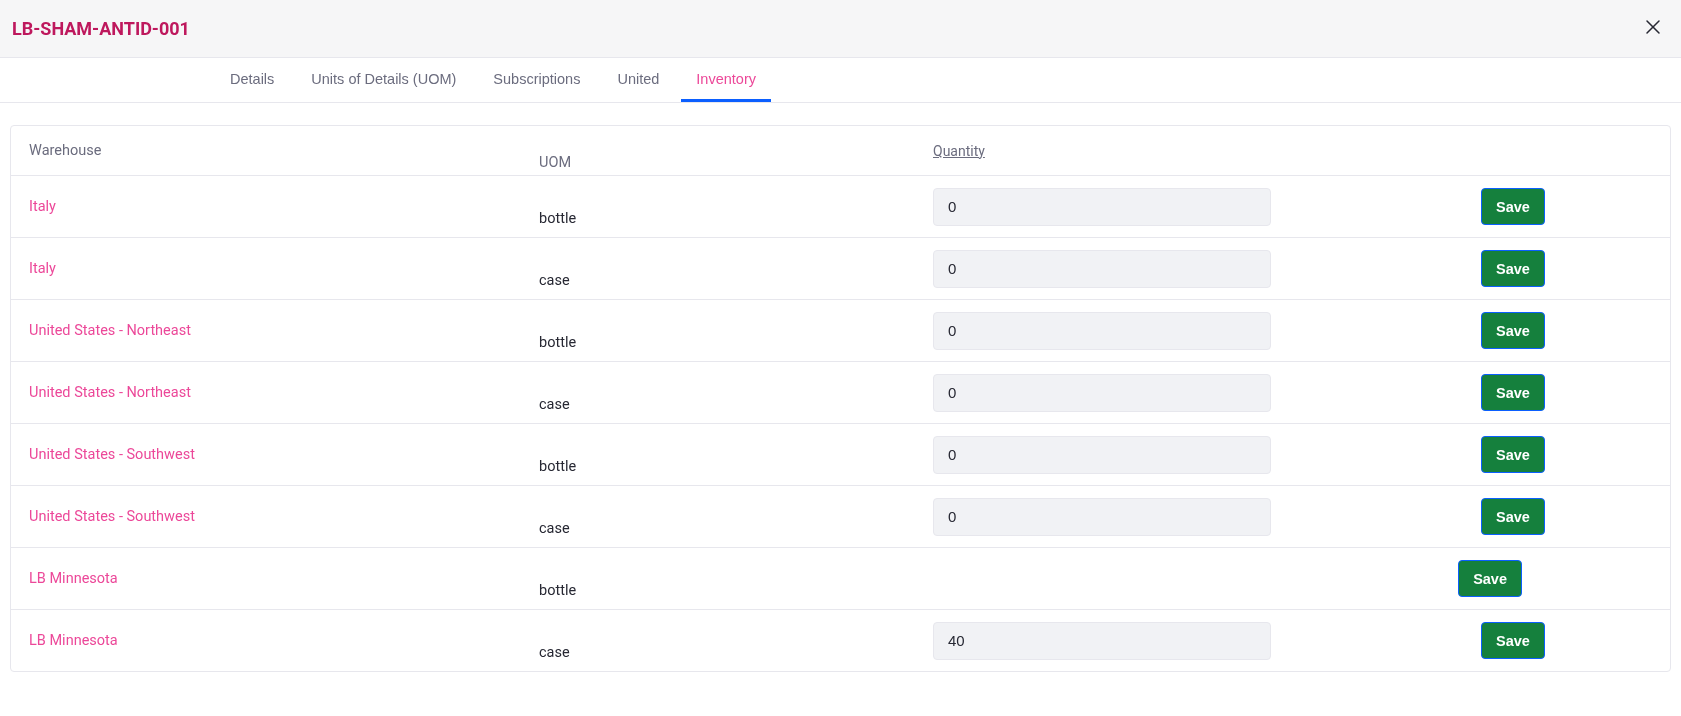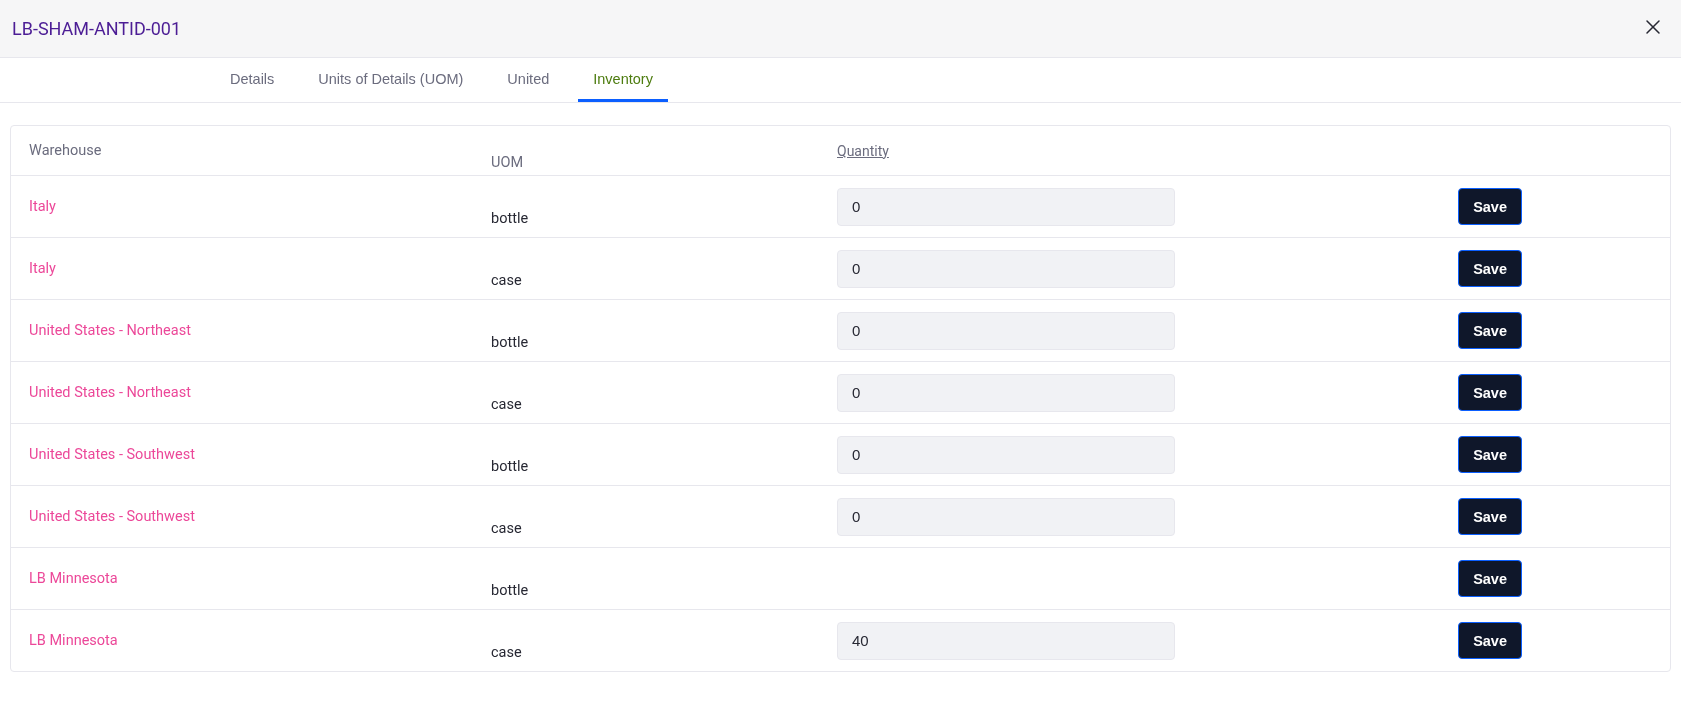--- a/index.html
+++ b/index.html
@@ -7,63 +7,64 @@
   .page { width: 1681px; min-height: 716px; }
   .header {
     height: 58px;
     background: #f6f6f7;
     border-bottom: 1px solid #e7e7ed;
     display: flex;
     align-items: center;
     justify-content: space-between;
     padding: 0 12px 0 12px;
   }
-  .header-title { font-size: 18px; font-weight: 400; color: #4c1d95; }
+  .header-title { font-size: 18px; font-weight: 700; color: #be185d; }
   .close-btn {
     width: 32px; height: 32px;
     display: flex; align-items: center; justify-content: center;
     background: transparent; border: none; cursor: pointer; color: #272833;
   }
   .close-btn svg { width: 18px; height: 18px; }
   .tabs {
     height: 45px;
     border-bottom: 1px solid #e7e7ed;
     display: flex;
     align-items: stretch;
     padding-left: 215px;
-    gap: 14px;
+    gap: 7px;
     background: #fff;
   }
   .tab {
     display: flex; align-items: center;
     padding: 0 15px;
     font-size: 14.5px;
     color: #6b6c7e;
     cursor: pointer;
     border-bottom: 3px solid transparent;
     font-weight: 500;
     background: transparent;
     border-top: none; border-left: none; border-right: none;
   }
   .tab.active {
-    color: #4d7c0f;
+    color: #ec4899;
     border-bottom-color: #0b5fff;
   }
   .content { padding: 22px 10px 10px 10px; }
   .table {
     border: 1px solid #e7e7ed;
     border-radius: 4px;
     overflow: hidden;
   }
   .tr {
     display: flex;
     align-items: center;
     border-bottom: 1px solid #e7e7ed;
     min-height: 60px;
     padding: 10px 18px;
+    gap: 48px;
   }
   .tr:last-child { border-bottom: none; }
   .tr.head { min-height: 42px; color: #6b6c7e; font-size: 14px; padding-top: 4px; padding-bottom: 4px;}
   .col-warehouse { flex: 0 0 462px; font-size: 14.5px; color: #ec4899; }
   .col-uom       { flex: 0 0 346px; font-size: 14.5px; color: #272833; margin-top: 24px; }
   .col-quantity  { flex: 0 0 500px; text-decoration: underline; }
   .col-actions   { flex: 1 1 auto; display: flex; justify-content: flex-end; padding-right: 130px;}
   .tr.head .col-warehouse, .tr.head .col-uom, .tr.head .col-quantity { color: #6b6c7e; }
   .qty-input {
     width: 338px;
@@ -72,21 +73,21 @@
     border: 1px solid #e7e7ed;
     border-radius: 4px;
     padding: 0 14px;
     font-size: 15px;
     color: #272833;
     outline: none;
   }
   .btn-primary {
     height: 37px;
     padding: 0 14px;
-    background: #0f172a;
+    background: #15803d;
     border: 1px solid #0b5fff;
     border-radius: 4px;
     color: #fff;
     font-size: 14.5px;
     font-weight: 600;
     cursor: pointer;
   }
 </style>
 </head>
 <body>
@@ -100,20 +101,21 @@
           <line x1="4" y1="4" x2="20" y2="20"></line>
           <line x1="20" y1="4" x2="4" y2="20"></line>
         </svg>
       </span>
     </button>
   </div>
 
   <div class="tabs" id="tabs-container">
       <button class="tab">Details</button>
       <button class="tab">Units of Details (UOM)</button>
+      <button class="tab">Subscriptions</button>
       <button class="tab">United</button>
       <button class="tab active">Inventory</button>
     </div>
 
   <div class="content">
     <div class="table">
       <div class="tr head">
         <div class="col-warehouse">Warehouse</div>
         <div class="col-uom">UOM</div>
         <div class="col-quantity">Quantity</div>

